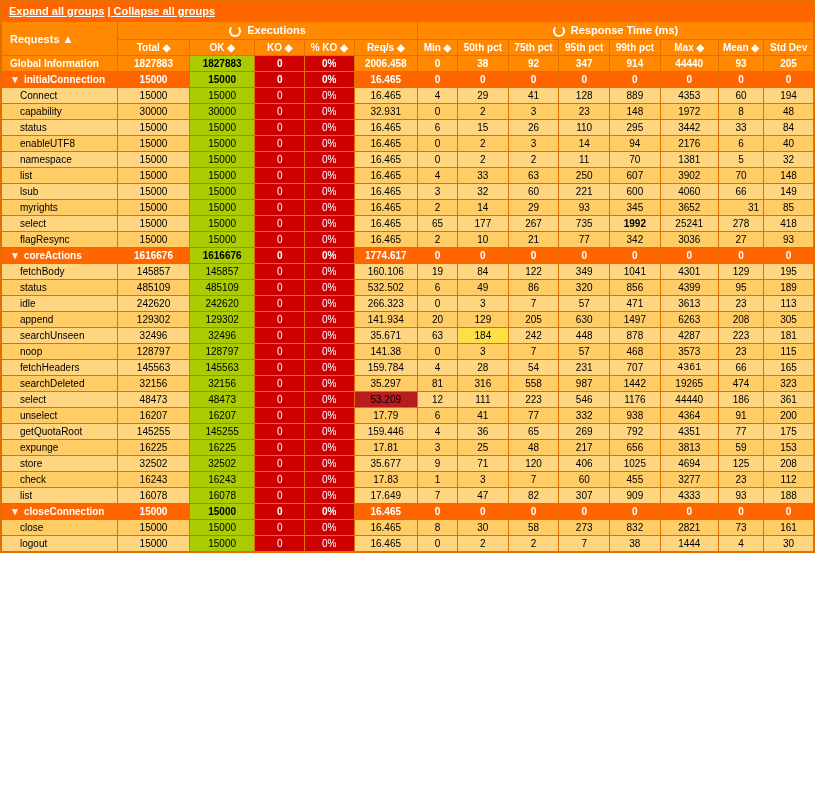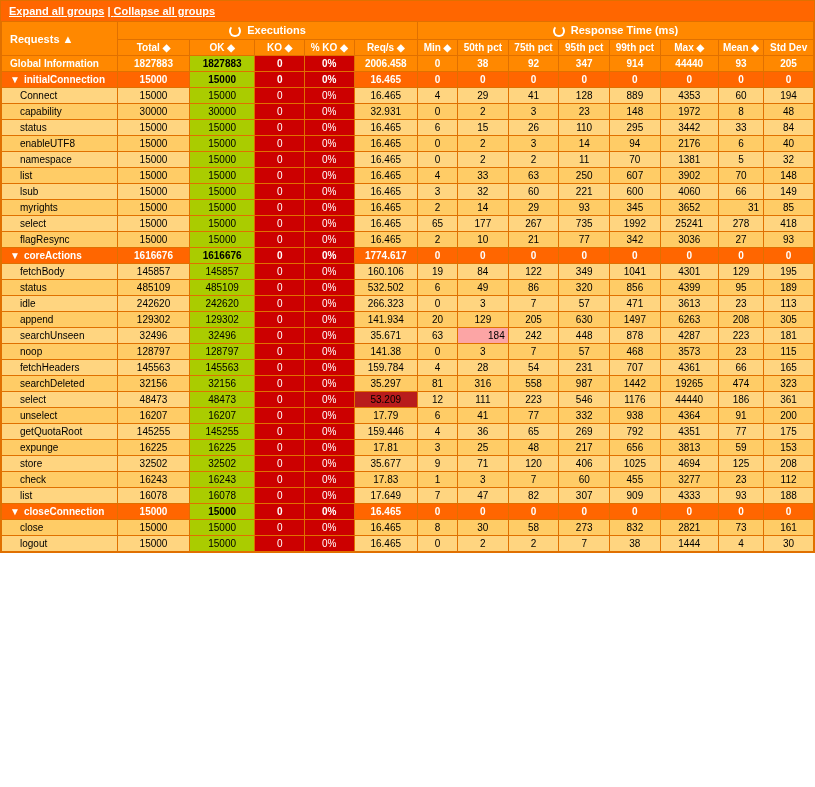--- a/index.html
+++ b/index.html
@@ -310,21 +310,21 @@
           <td class="req-name-indent" style="background: rgb(255, 213, 128);">select</td>
           <td style="background: rgb(255, 213, 128);">15000</td>
           <td class="ok-cell">15000</td>
           <td class="ko-zero">0</td>
           <td class="ko-zero">0%</td>
           <td style="background: rgb(255, 213, 128);">16.465</td>
           <td style="background: rgb(255, 213, 128);">65</td>
           <td style="background: rgb(255, 213, 128);">177</td>
           <td style="background: rgb(255, 213, 128);">267</td>
           <td style="background: rgb(255, 213, 128);">735</td>
-          <td style="background: rgb(255, 213, 128);">1992</td>
+          <td style="background: rgb(255, 213, 128); font-weight: bold;">1992</td>
           <td style="background: rgb(255, 213, 128);">25241</td>
           <td style="background: rgb(255, 213, 128);">278</td>
           <td style="background: rgb(255, 213, 128);">418</td>
         </tr>
         <tr class="data-row" style="background: rgb(255, 204, 102);">
           <td class="req-name-indent" style="background: rgb(255, 204, 102);">flagResync</td>
           <td style="background: rgb(255, 204, 102);">15000</td>
           <td class="ok-cell">15000</td>
           <td class="ko-zero">0</td>
           <td class="ko-zero">0%</td>
@@ -419,21 +419,21 @@
           <td style="background: rgb(255, 204, 102);">305</td>
         </tr>
         <tr class="data-row" style="background: rgb(255, 204, 102);">
           <td class="req-name-indent" style="background: rgb(255, 213, 128);">searchUnseen</td>
           <td style="background: rgb(255, 213, 128);">32496</td>
           <td class="ok-cell">32496</td>
           <td class="ko-zero">0</td>
           <td class="ko-zero">0%</td>
           <td style="background: rgb(255, 213, 128);">35.671</td>
           <td style="background: rgb(255, 213, 128);">63</td>
-          <td style="background: #fca5a5; text-align: right;">184</td>
+          <td style="background: #fde047;">184</td>
           <td style="background: rgb(255, 213, 128);">242</td>
           <td style="background: rgb(255, 213, 128);">448</td>
           <td style="background: rgb(255, 213, 128);">878</td>
           <td style="background: rgb(255, 213, 128);">4287</td>
           <td style="background: rgb(255, 213, 128);">223</td>
           <td style="background: rgb(255, 213, 128);">181</td>
         </tr>
         <tr class="data-row" style="background: rgb(255, 213, 128);">
           <td class="req-name-indent" style="background: rgb(255, 204, 102);">noop</td>
           <td style="background: rgb(255, 204, 102);">128797</td>
@@ -455,21 +455,21 @@
           <td style="background: rgb(255, 213, 128);">145563</td>
           <td class="ok-cell">145563</td>
           <td class="ko-zero">0</td>
           <td class="ko-zero">0%</td>
           <td style="background: rgb(255, 213, 128);">159.784</td>
           <td style="background: rgb(255, 213, 128);">4</td>
           <td style="background: rgb(255, 213, 128);">28</td>
           <td style="background: rgb(255, 213, 128);">54</td>
           <td style="background: rgb(255, 213, 128);">231</td>
           <td style="background: rgb(255, 213, 128);">707</td>
-          <td style="background: rgb(255, 213, 128);">4361</td>
+          <td style="background: rgb(255, 213, 128); font-family: Liberation Mono, monospace;">4361</td>
           <td style="background: rgb(255, 213, 128);">66</td>
           <td style="background: rgb(255, 213, 128);">165</td>
         </tr>
         <tr class="data-row" style="background: rgb(255, 213, 128);">
           <td class="req-name-indent" style="background: rgb(255, 204, 102);">searchDeleted</td>
           <td style="background: rgb(255, 204, 102);">32156</td>
           <td class="ok-cell">32156</td>
           <td class="ko-zero">0</td>
           <td class="ko-zero">0%</td>
           <td style="background: rgb(255, 204, 102);">35.297</td>

